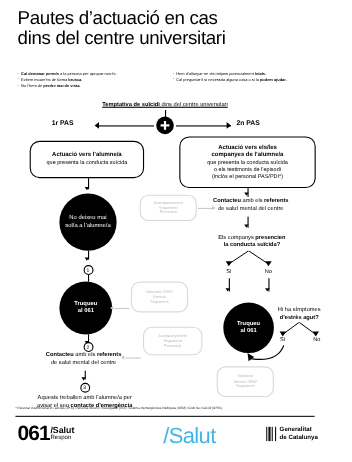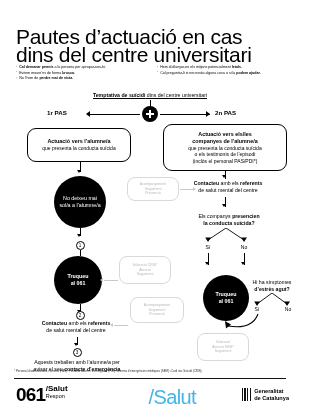--- a/index.html
+++ b/index.html
@@ -14,25 +14,24 @@
     position: relative;
     width: 300px; height: 420px;
     background: #fff;
   }
 
   
   .title {
     position: absolute;
     left: 16px; top: 8px;
     width: 270px;
-    font-size: 21px;
+    font-size: 17px;
     line-height: 17.5px;
     letter-spacing: -0.3px;
     font-weight: 400;
-    margin-top: 20px;
   }
   .title .b { font-weight: 700; }
 
   .bullets {
     position: absolute;
     top: 65px;
     font-size: 3.6px;
     line-height: 5.1px;
   }
   .bullets.left  { left: 16px;  width: 136px; }
@@ -206,21 +205,21 @@
     font-size: 2.9px; line-height: 4px;
     color: #2b2b2b;
   }
   .foot-rule {
     position: absolute;
     left: 14px; top: 378px; width: 272px;
     border-top: 0.6px solid #111;
   }
   .logo-061 {
     position: absolute; left: 16px; top: 385px;
-    display: flex; align-items: flex-start;
+    display: flex; align-items: flex-end;
   }
   .logo-061 .num { font-size: 19px; font-weight: 700; letter-spacing: -0.8px; line-height: 19px; }
   .logo-061 .txt { margin-left: 0.5px; line-height: 7.5px; padding-bottom: 1.5px; }
   .logo-061 .s1 { font-size: 8px; font-weight: 700; display: block; }
   .logo-061 .s2 { font-size: 5.5px; font-weight: 400; display: block; }
 
   .logo-salut {
     position: absolute; right: 104px; top: 386px;
     font-size: 20px; font-weight: 400; color: #41b6e6; letter-spacing: -0.6px;
   }

